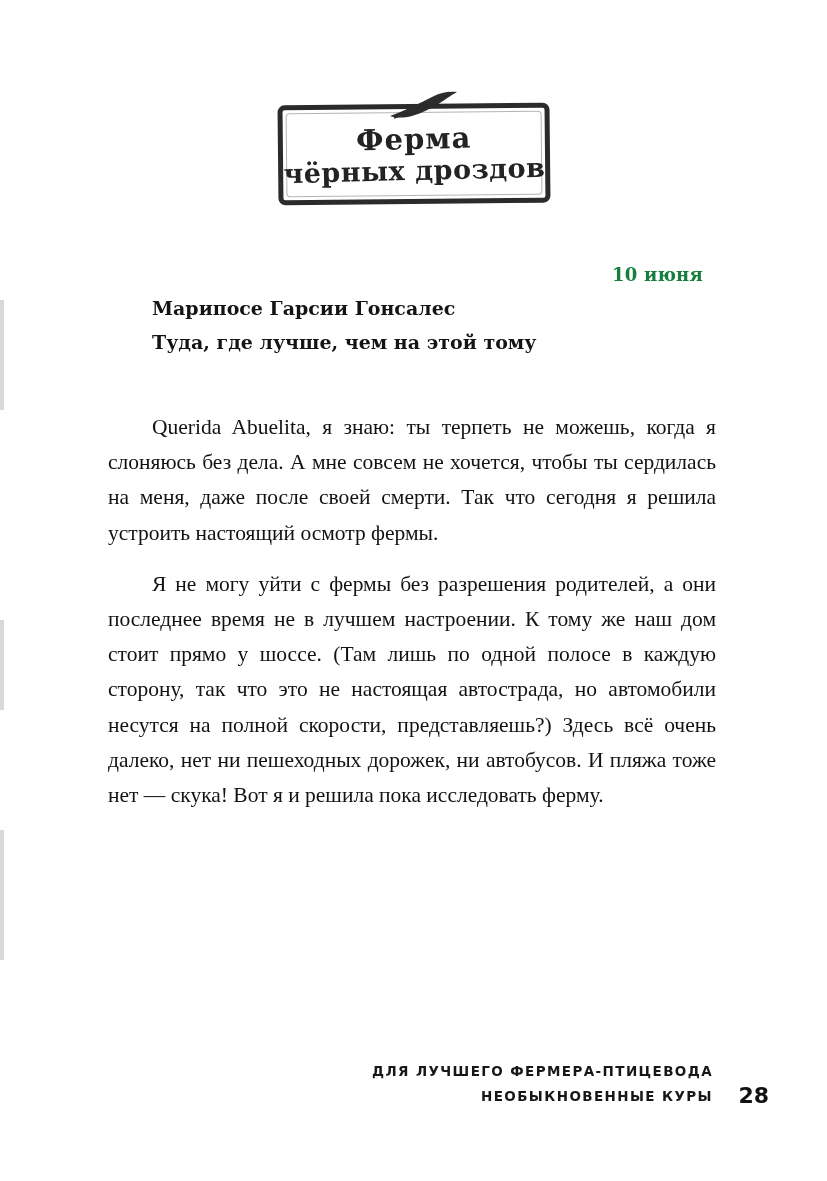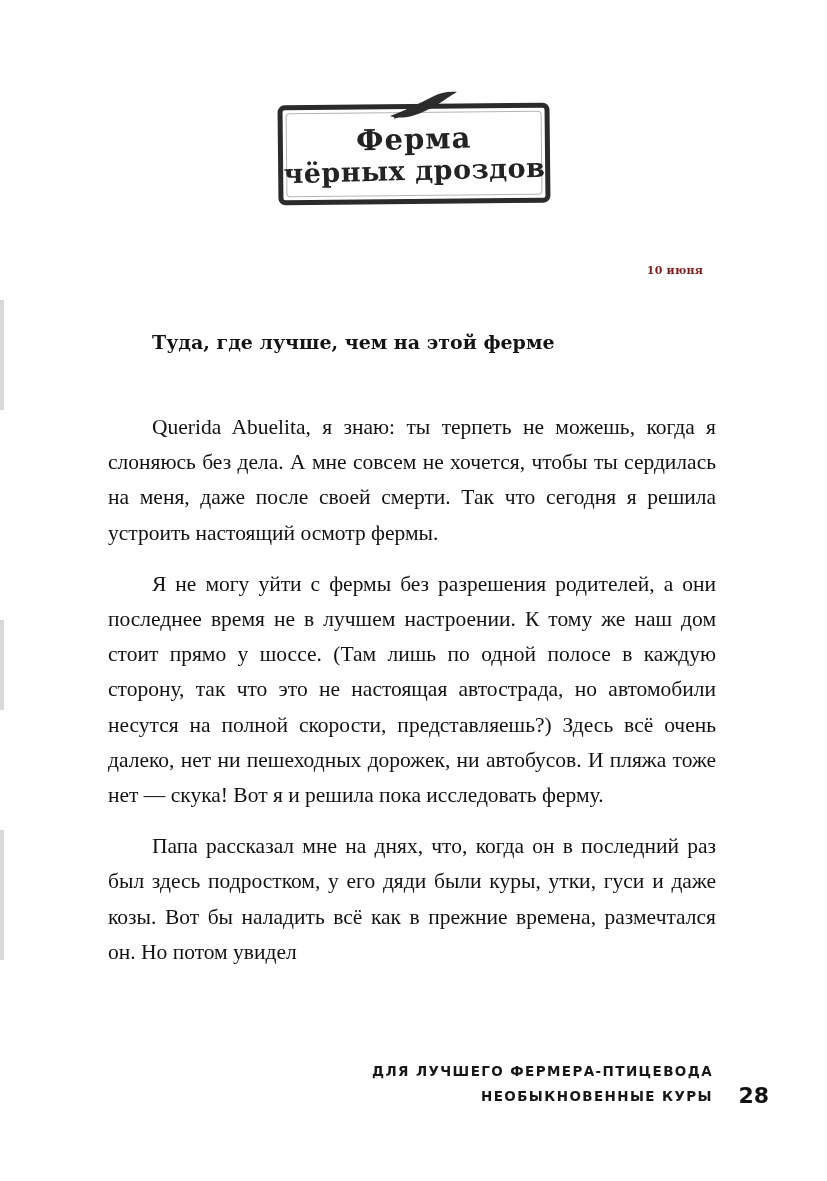--- a/index.html
+++ b/index.html
@@ -96,23 +96,23 @@
     height: 30px;
   }
 
   
   .date-line {
     position: absolute;
     top: 264px;
     right: 124px;
     font-family: "DejaVu Serif", serif;
     font-weight: bold;
-    font-size: 11px;
+    font-size: 18px;
     letter-spacing: 0.2px;
-    color: #7f1d1d;
+    color: #15803d;
   }
   .addressee {
     position: absolute;
     left: 152px;
     top: 297px;
     font-family: "DejaVu Serif", serif;
     font-weight: bold;
     font-size: 19px;
     color: #141414;
   }
@@ -192,26 +192,26 @@
       </svg>
       <div class="stamp-frame"></div>
       <div class="stamp-text">
         <div class="stamp-line1">Ферма</div>
         <div class="stamp-line2">чёрных дроздов</div>
       </div>
     </div>
   </div>
 
   <div class="date-line">10 июня</div>
-  <div class="address-dest">Туда, где лучше, чем на этой ферме</div>
+  <div class="addressee">Марипосе Гарсии Гонсалес</div>
+  <div class="address-dest">Туда, где лучше, чем на этой тому</div>
 
   <div class="body-text">
     <p>Querida Abuelita, я знаю: ты терпеть не можешь, когда я слоняюсь без дела. А мне совсем не хочется, чтобы ты сердилась на меня, даже после своей смер­ти. Так что сегодня я решила устроить настоящий осмотр фермы.</p>
     <p>Я не могу уйти с фермы без разрешения роди­телей, а они последнее время не в лучшем настрое­нии. К тому же наш дом стоит прямо у шоссе. (Там лишь по одной полосе в каждую сторону, так что это не настоящая автострада, но автомобили несутся на полной скорости, представляешь?) Здесь всё очень далеко, нет ни пешеходных дорожек, ни автобусов. И пляжа тоже нет — скука! Вот я и решила пока ис­следовать ферму.</p>
-    <p>Папа рассказал мне на днях, что, когда он в по­следний раз был здесь подростком, у его дяди были куры, утки, гуси и даже козы. Вот бы наладить всё как в прежние времена, размечтался он. Но потом увидел</p>
   </div>
 
   <div class="footer">
     <div class="footer-lines">
       <div>ДЛЯ ЛУЧШЕГО ФЕРМЕРА-ПТИЦЕВОДА</div>
       <div>НЕОБЫКНОВЕННЫЕ КУРЫ</div>
     </div>
     <div class="footer-page">28</div>
   </div>
 

